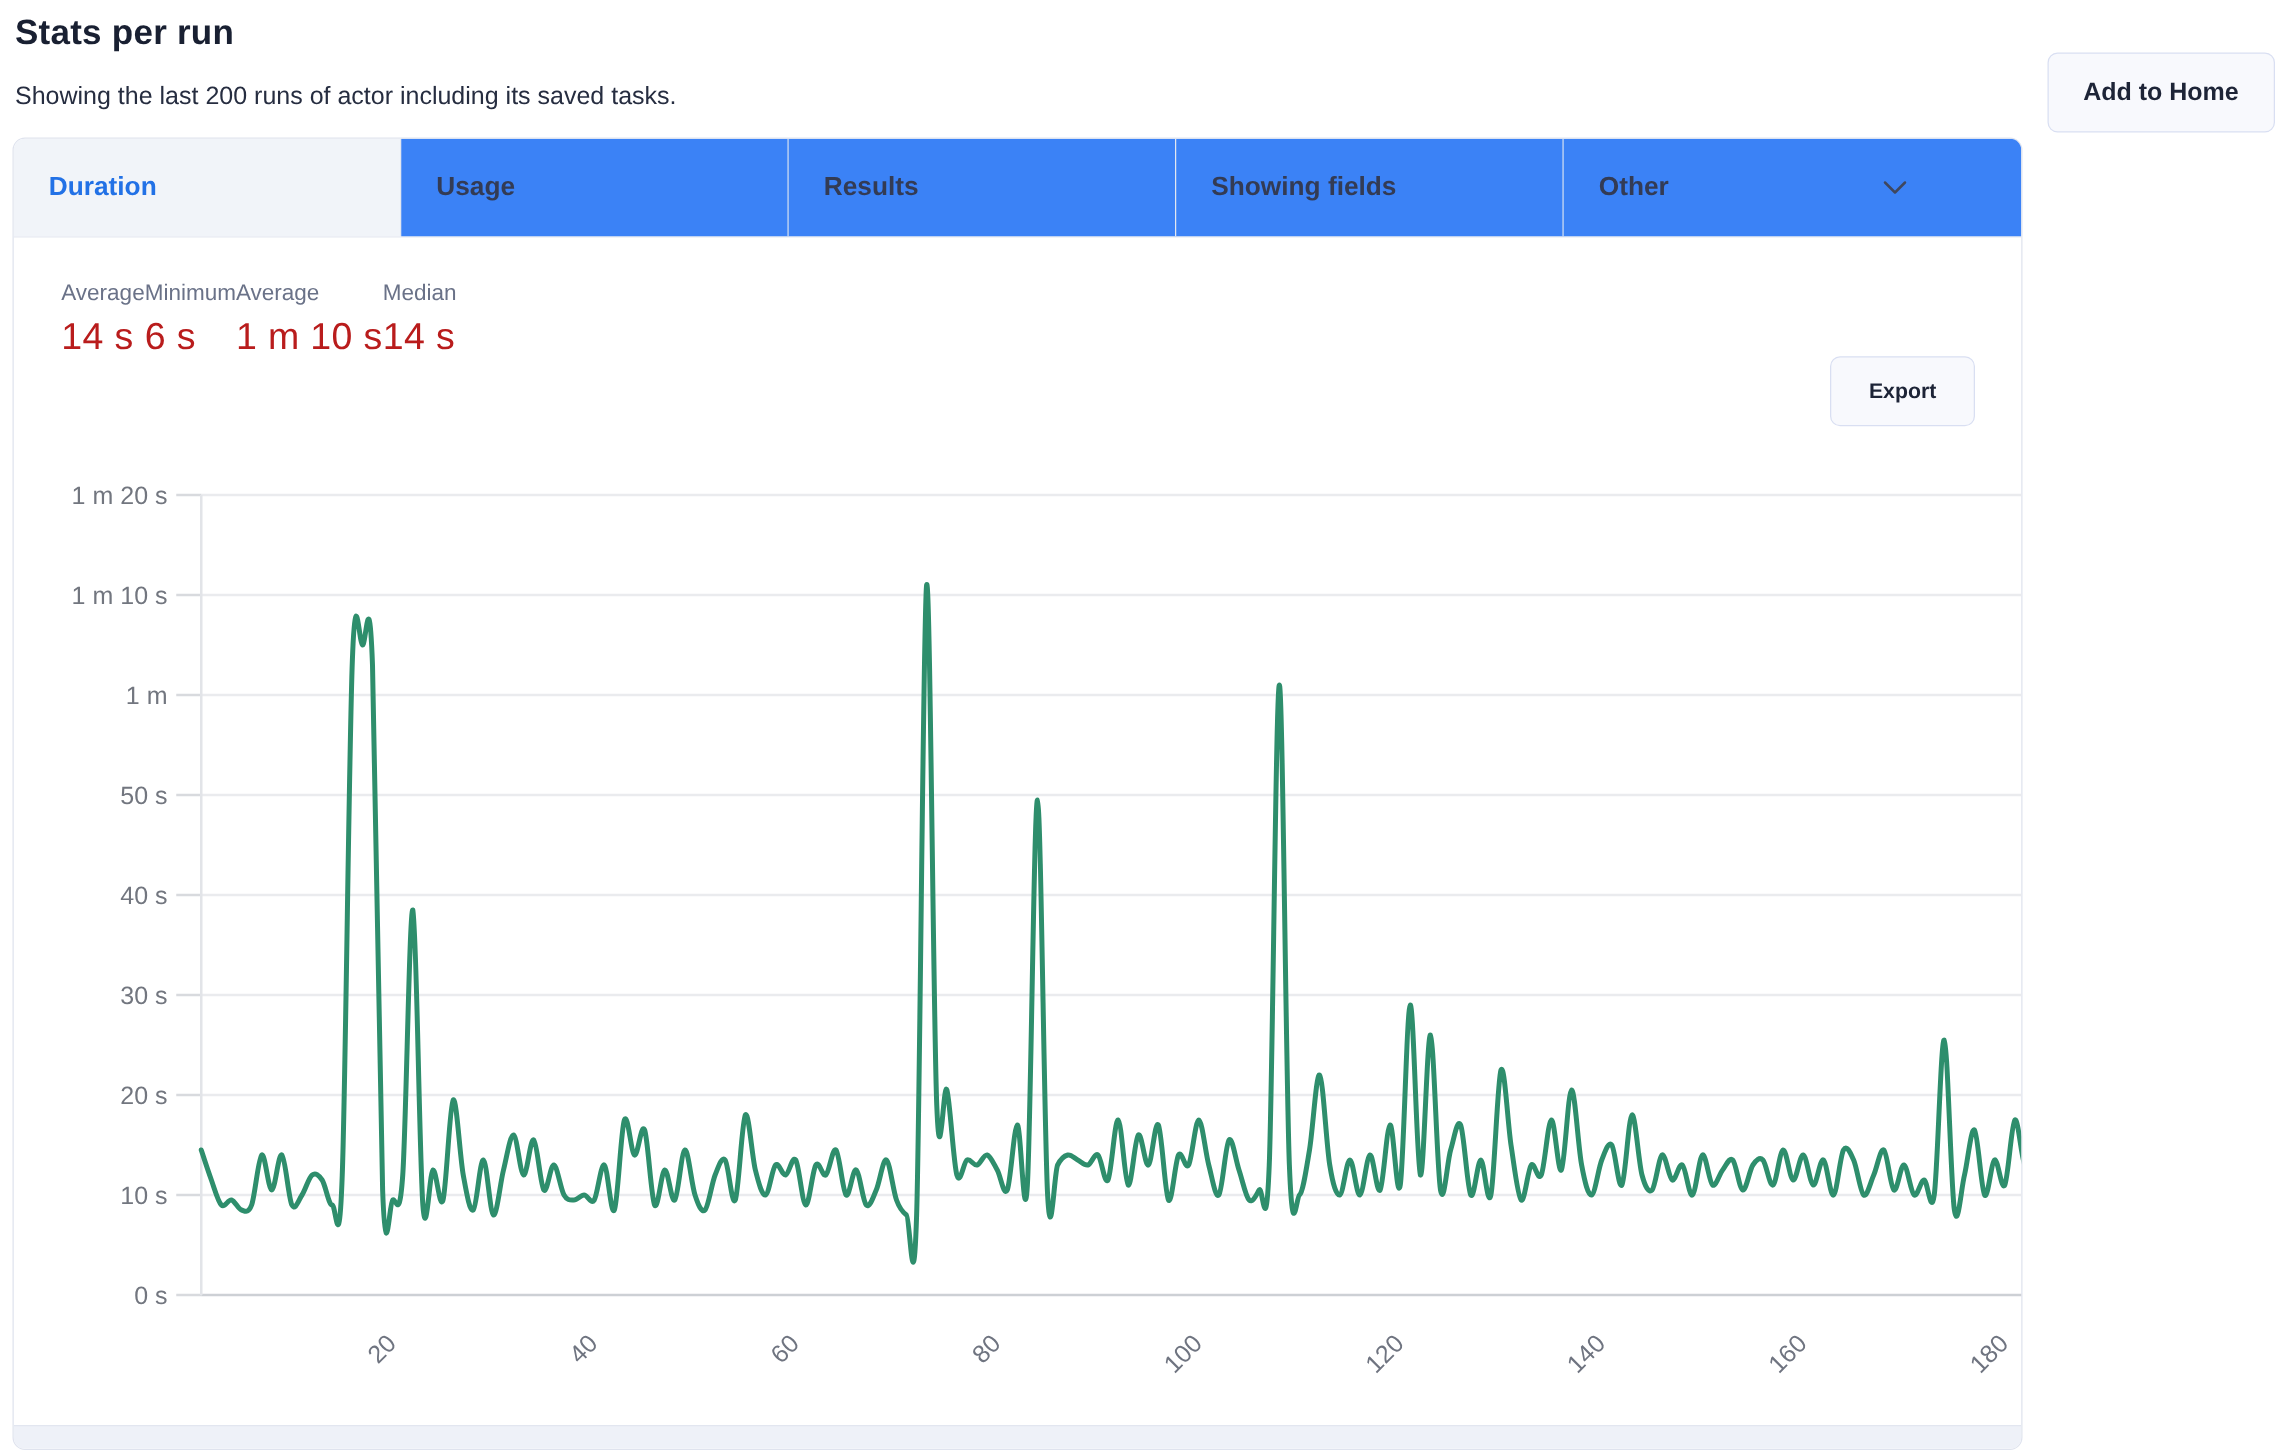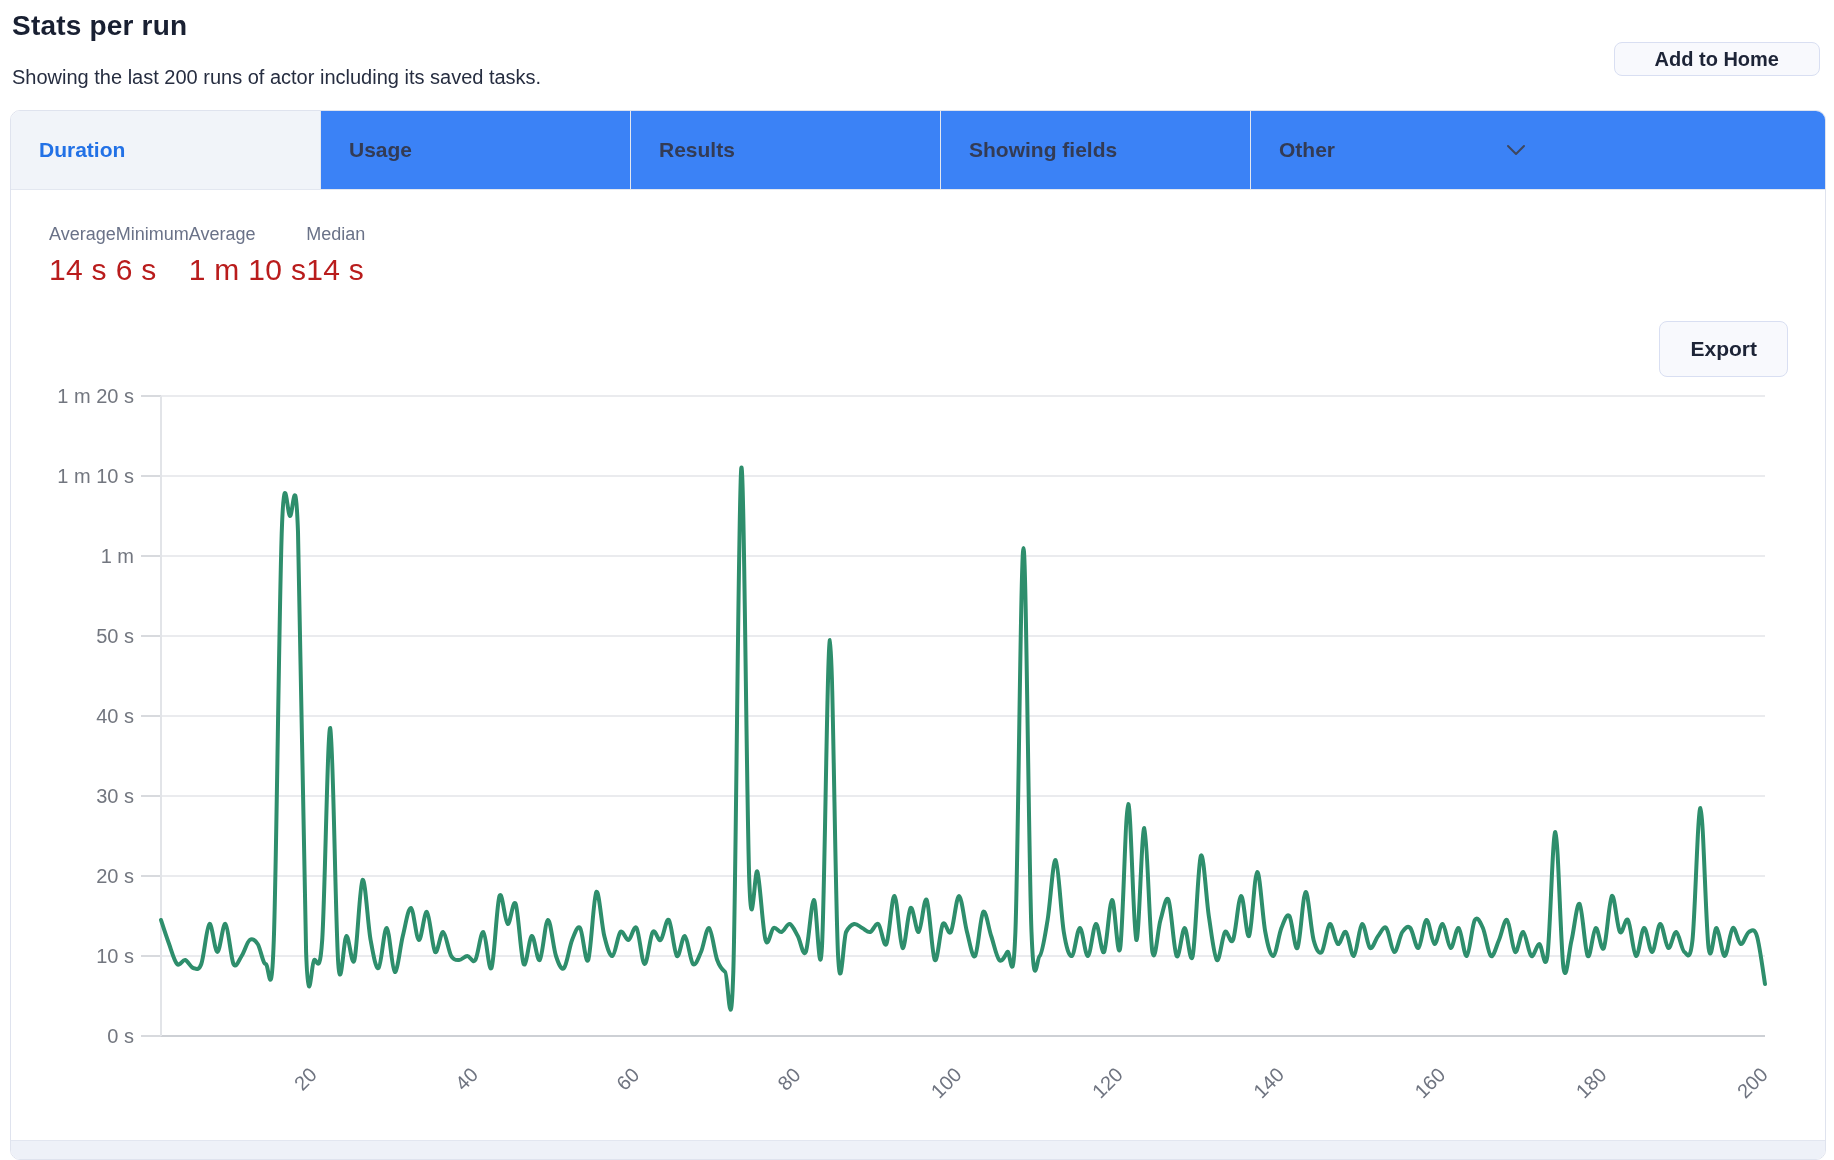--- a/index.html
+++ b/index.html
@@ -7,39 +7,39 @@
     width:1834px;height:1160px;overflow:hidden;background:#ffffff;
     font-family:"Liberation Sans", sans-serif;color:#1d2437;position:relative;
   }
   .page-title{position:absolute;left:12px;top:10px;font-size:28px;font-weight:700;color:#192032;letter-spacing:.2px;}
   .subtitle{position:absolute;left:12px;top:66px;font-size:20px;color:#262d40;}
   .btn{
     box-sizing:border-box;display:flex;align-items:center;justify-content:center;
     background:#f8f9fd;border:1px solid #d9dff2;border-radius:8px;
     font-size:20px;font-weight:600;color:#1d2437;cursor:pointer;
   }
-  .add-home-btn{position:absolute;right:14px;top:42px;height:34px;padding:0 40px;}
+  .add-home-btn{position:absolute;right:14px;top:42px;height:64px;padding:0 28px;}
   .panel{
-    position:absolute;left:10px;top:110px;width:1816px;height:1050px;
+    position:absolute;left:10px;top:110px;width:1608px;height:1050px;
     box-sizing:border-box;border:1px solid #dfe3ee;border-radius:10px;
     background:#ffffff;overflow:hidden;
   }
   .tabbar{display:flex;height:78px;border-bottom:1px solid #e3e7f0;}
   .tab{
     box-sizing:border-box;width:310px;display:flex;align-items:center;
     padding-left:28px;font-size:21px;font-weight:700;color:#333b54;
     border-right:1px solid #e3e7f0;cursor:pointer;background:#3b82f6;
   }
   .tab.active{background:#f1f4f9;color:#2271e6;}
   .tab-other{flex:1;border-right:none;position:relative;}
   .chevron{position:absolute;left:252px;top:50%;transform:translateY(-50%);width:26px;height:26px;}
   .stats-row{position:relative;display:flex;padding:34px 40px 0 38px;}
   .stat-label{font-size:18px;color:#6a7288;margin-bottom:8px;}
   .stat-value{font-size:30px;font-weight:400;color:#b91c1c;letter-spacing:.3px;}
-  .export-btn{position:absolute;right:37px;top:174px;height:56px;padding:0 30px;font-size:21px;margin-top:36px;}
+  .export-btn{position:absolute;right:37px;top:174px;height:56px;padding:0 30px;font-size:17px;}
   #chart{position:absolute;left:0;top:230px;}
   #chart text{font-family:"Liberation Sans", sans-serif;}
   .panel-footer{
     position:absolute;left:0;right:0;bottom:0;height:18px;
     background:#eef1f8;border-top:1px solid #e2e6f0;
   }
 </style>
 </head>
 <body>
 

